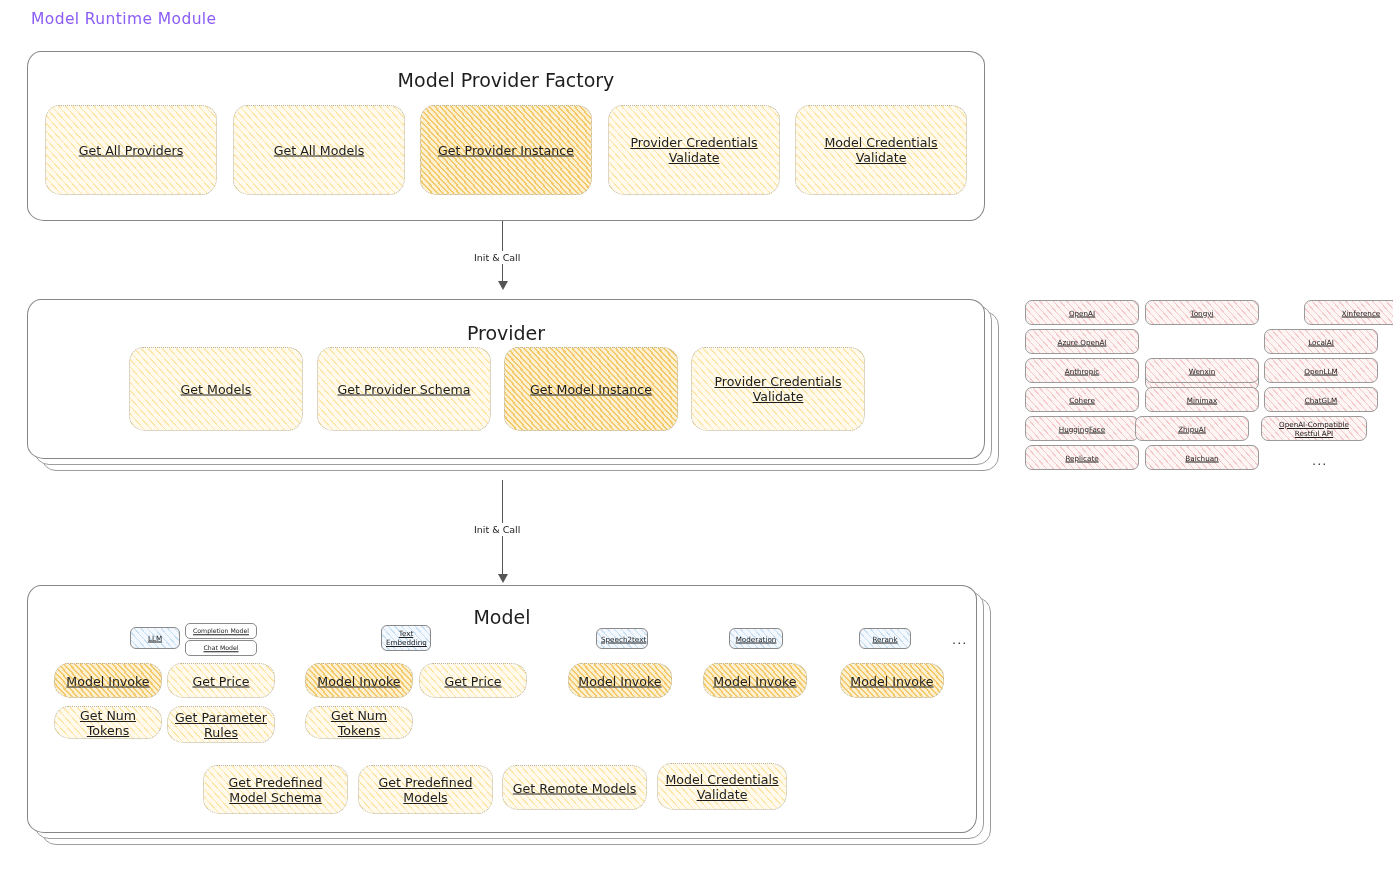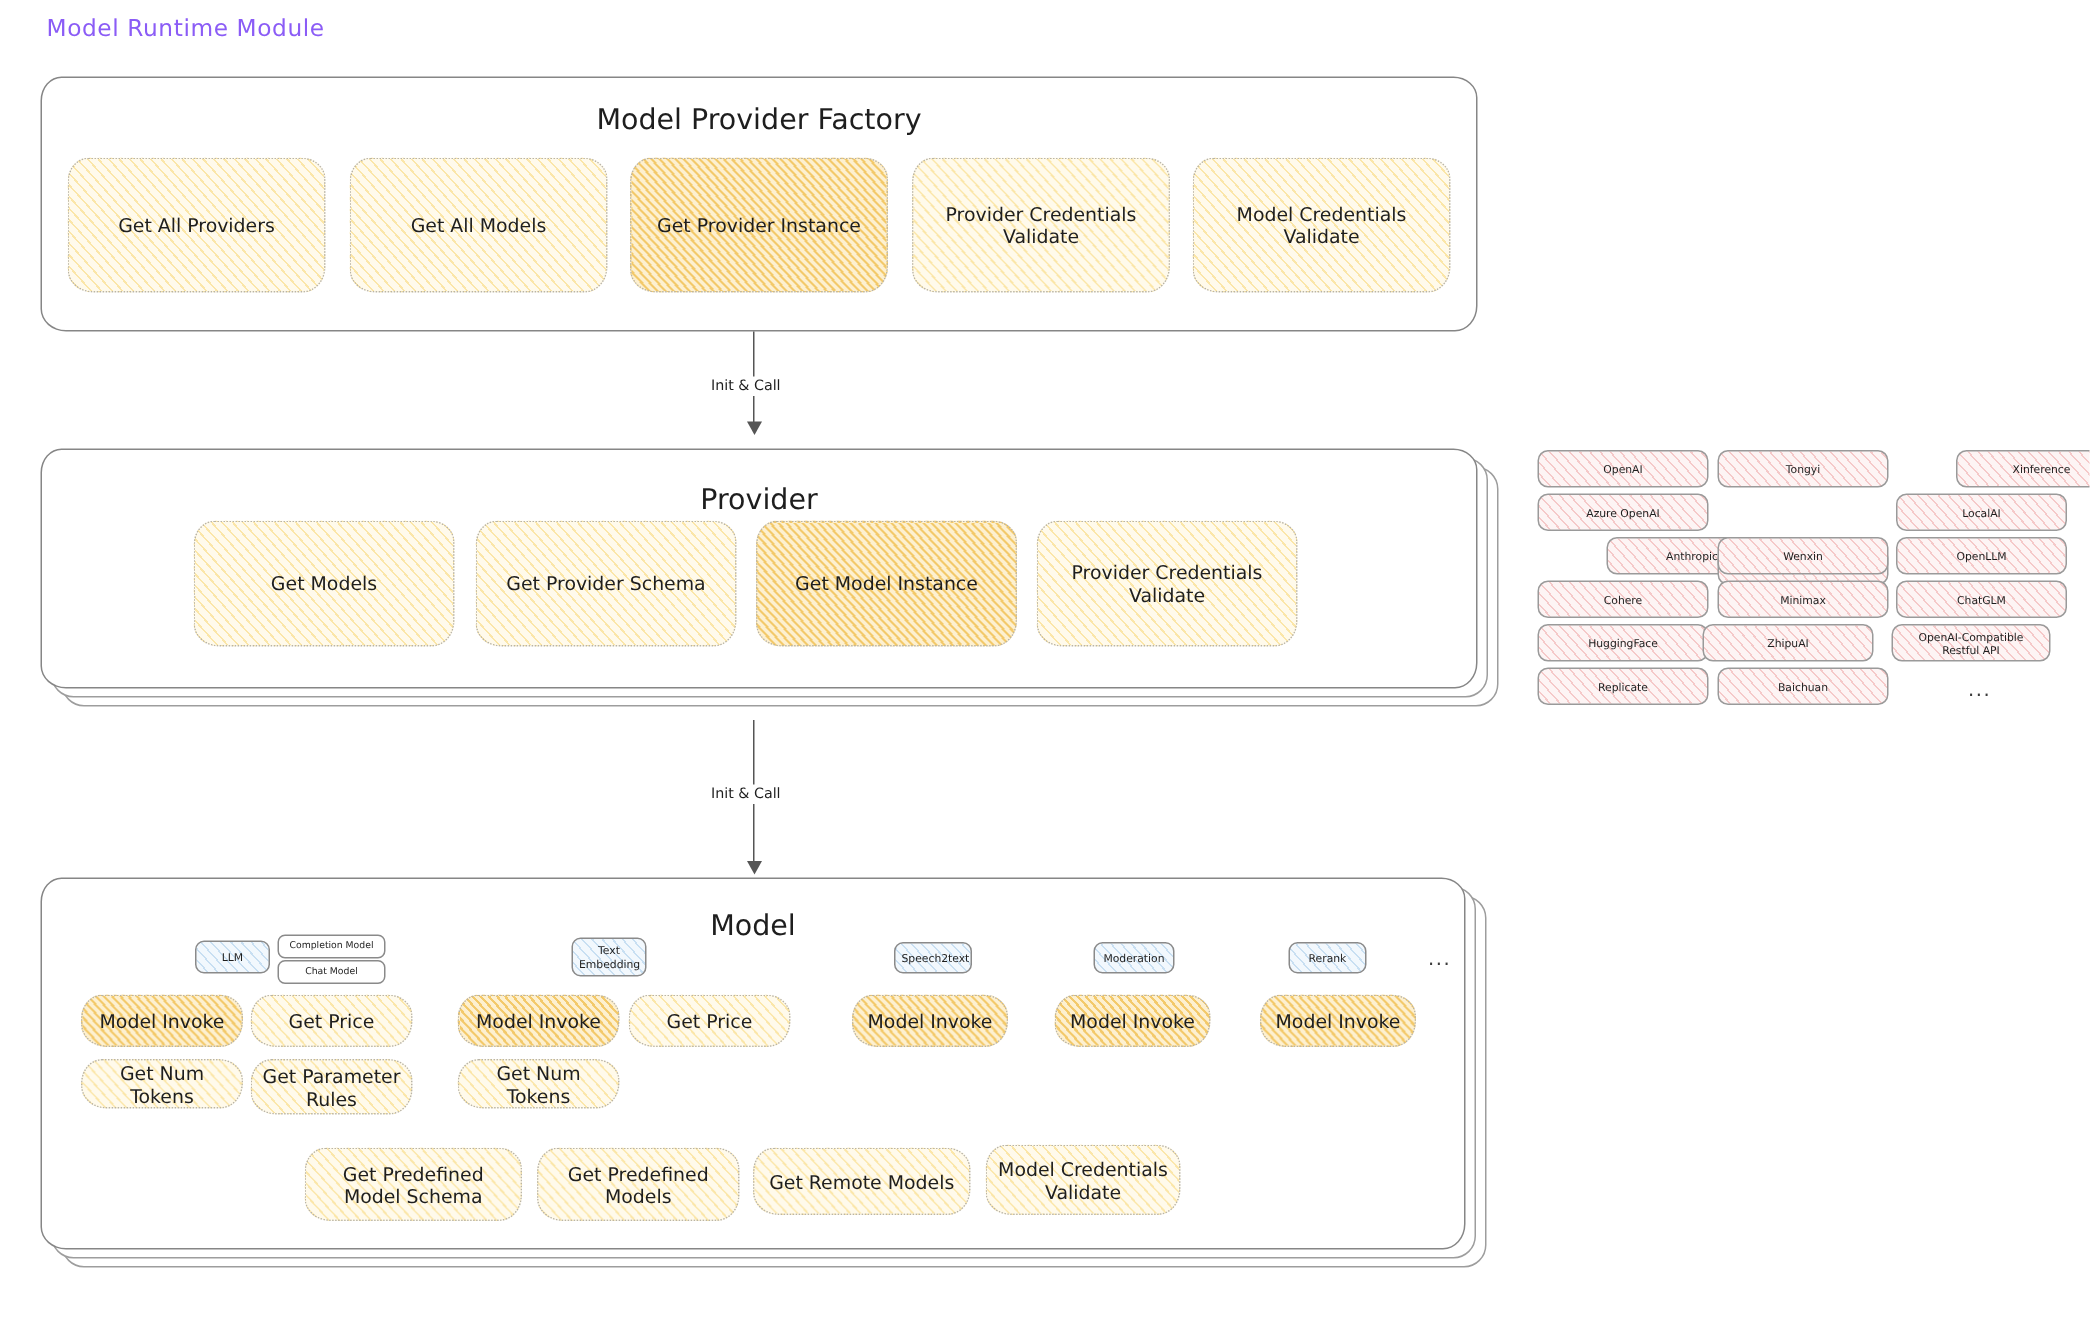--- a/index.html
+++ b/index.html
@@ -88,20 +88,21 @@
   .boxlabel {
     position: absolute;
     left: 0; right: 0; top: 50%;
     transform: translateY(-50%);
     text-align: center;
     font-size: 12.6px;
     line-height: 15px;
     color: #1e1e1e;
     padding: 0 4px;
     box-sizing: border-box;
+    text-decoration: underline;
   }
   .boxlabel.xxs { font-size: 6.2px; line-height: 7.5px; }
   .boxlabel.pill { font-size: 7.2px; line-height: 9px; }
 
   
   .arrow-line {
     position: absolute;
     width: 1.4px;
     background: #555;
   }
@@ -183,21 +184,21 @@
 <div class="hd dotted fill-yellow-light" style="left:691px; top:347px; width:174px; height:84px;">
   <div class="boxlabel">Provider Credentials Validate</div>
 </div>
 
 <div class="hd fill-pink dotted-pink" style="left:1025px; top:300px; width:114px; height:25px; border-radius:7px;">
   <div class="boxlabel pill">OpenAI</div>
 </div>
 <div class="hd fill-pink dotted-pink" style="left:1025px; top:329px; width:114px; height:25px; border-radius:7px;">
   <div class="boxlabel pill">Azure OpenAI</div>
 </div>
-<div class="hd fill-pink dotted-pink" style="left:1025px; top:358px; width:114px; height:25px; border-radius:7px;margin-left:46px;">
+<div class="hd fill-pink dotted-pink" style="left:1025px; top:358px; width:114px; height:25px; border-radius:7px;">
   <div class="boxlabel pill">Anthropic</div>
 </div>
 <div class="hd fill-pink dotted-pink" style="left:1025px; top:387px; width:114px; height:25px; border-radius:7px;">
   <div class="boxlabel pill">Cohere</div>
 </div>
 <div class="hd fill-pink dotted-pink" style="left:1025px; top:416px; width:114px; height:25px; border-radius:7px;">
   <div class="boxlabel pill">HuggingFace</div>
 </div>
 <div class="hd fill-pink dotted-pink" style="left:1025px; top:445px; width:114px; height:25px; border-radius:7px;">
   <div class="boxlabel pill">Replicate</div>

